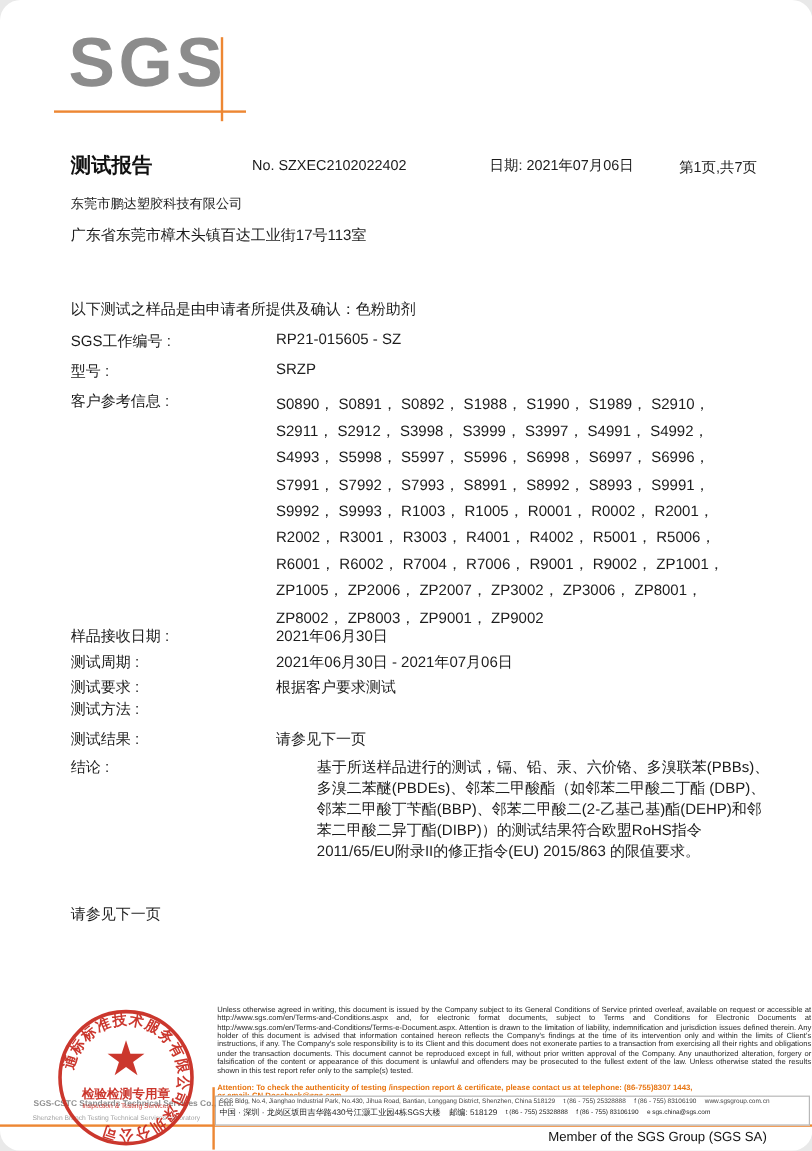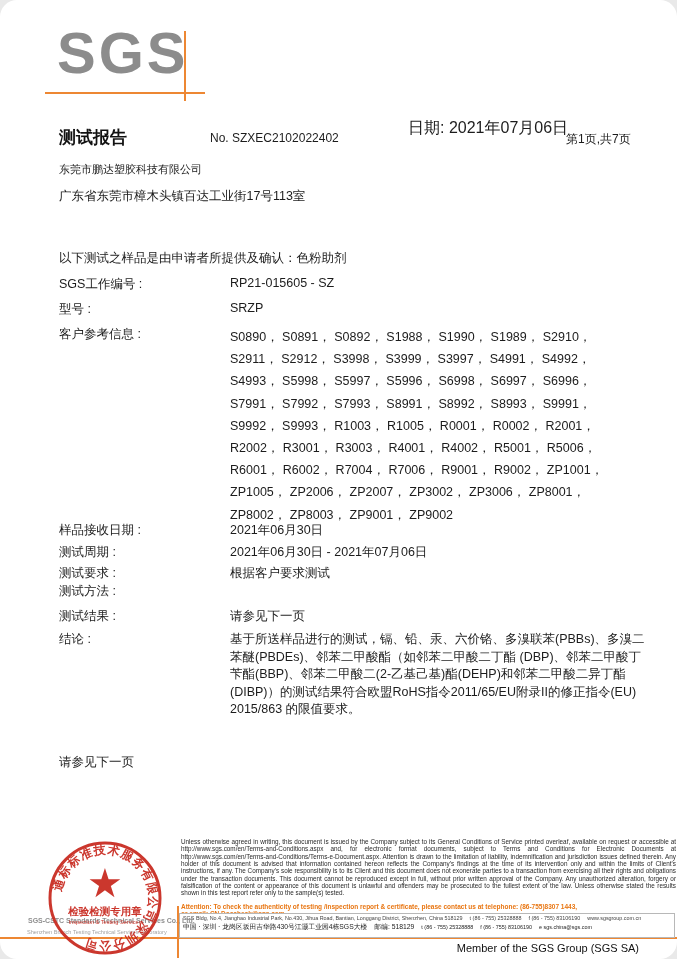--- a/index.html
+++ b/index.html
@@ -6,31 +6,31 @@
   .page{
     position:relative;width:677px;height:959px;background:#ffffff;margin:0 auto;
     font-family:"Liberation Sans","DejaVu Sans",sans-serif;color:#1c1c1c;overflow:hidden;border-radius:17px;
   }
   
   .logo{position:absolute;left:57px;top:24px;font-size:58px;font-weight:bold;color:#8C8C8C;letter-spacing:3px;line-height:1;}
   .logo-hline{position:absolute;left:45px;top:92px;width:160px;height:2px;background:#ED8733;}
   .logo-vline{position:absolute;left:184px;top:31px;width:2px;height:70px;background:#ED8733;}
   .report-title{position:absolute;left:59px;top:126px;font-size:17px;font-weight:bold;color:#111;}
   .report-no{position:absolute;left:210px;top:131px;font-size:12px;}
-  .report-date{position:absolute;left:408px;top:118px;font-size:16px;}
+  .report-date{position:absolute;left:408px;top:130px;font-size:12px;}
   .report-page{position:absolute;left:566px;top:131px;font-size:12px;}
   
   .applicant-name{position:absolute;left:59px;top:162px;font-size:11px;}
   .applicant-addr{position:absolute;left:59px;top:188px;font-size:12.5px;}
   
   .row{position:absolute;left:59px;right:30px;font-size:12.5px;display:flex;}
   .lbl{flex:0 0 171px;}
   .val{flex:1;}
   .ref-lines div{line-height:22.2px;}
-  .conclusion-text{line-height:17.6px;width:418px;}
+  .conclusion-text{line-height:17.6px;width:418px;margin-left:34px;}
   
   .stamp{position:absolute;left:46px;top:839px;width:118px;height:118px;opacity:0.93;z-index:3;}
   .stamp svg{position:absolute;left:0;top:0;width:118px;height:118px;}
   .stamp-star{position:absolute;left:0;right:0;top:24px;text-align:center;font-size:40px;line-height:1;color:#C8281E;}
   .stamp-cn{position:absolute;left:0;right:0;top:66px;text-align:center;font-size:10.5px;font-weight:bold;color:#C8281E;}
   .stamp-en{position:absolute;left:0;right:0;top:80px;text-align:center;font-size:5.6px;color:#C8281E;}
   .footer-co1{position:absolute;left:28px;top:917px;font-size:7px;font-weight:bold;color:#8f8f8f;z-index:2;}
   .footer-co2{position:absolute;left:27px;top:929px;font-size:5.6px;color:#a3a3a3;z-index:2;}
   .disclaimer{position:absolute;left:181px;top:838px;width:495px;font-size:6.35px;line-height:7.35px;text-align:justify;color:#2a2a2a;}
   .attention{position:absolute;left:181px;top:903px;width:495px;font-size:6.5px;line-height:7px;font-weight:bold;color:#E87511;}

